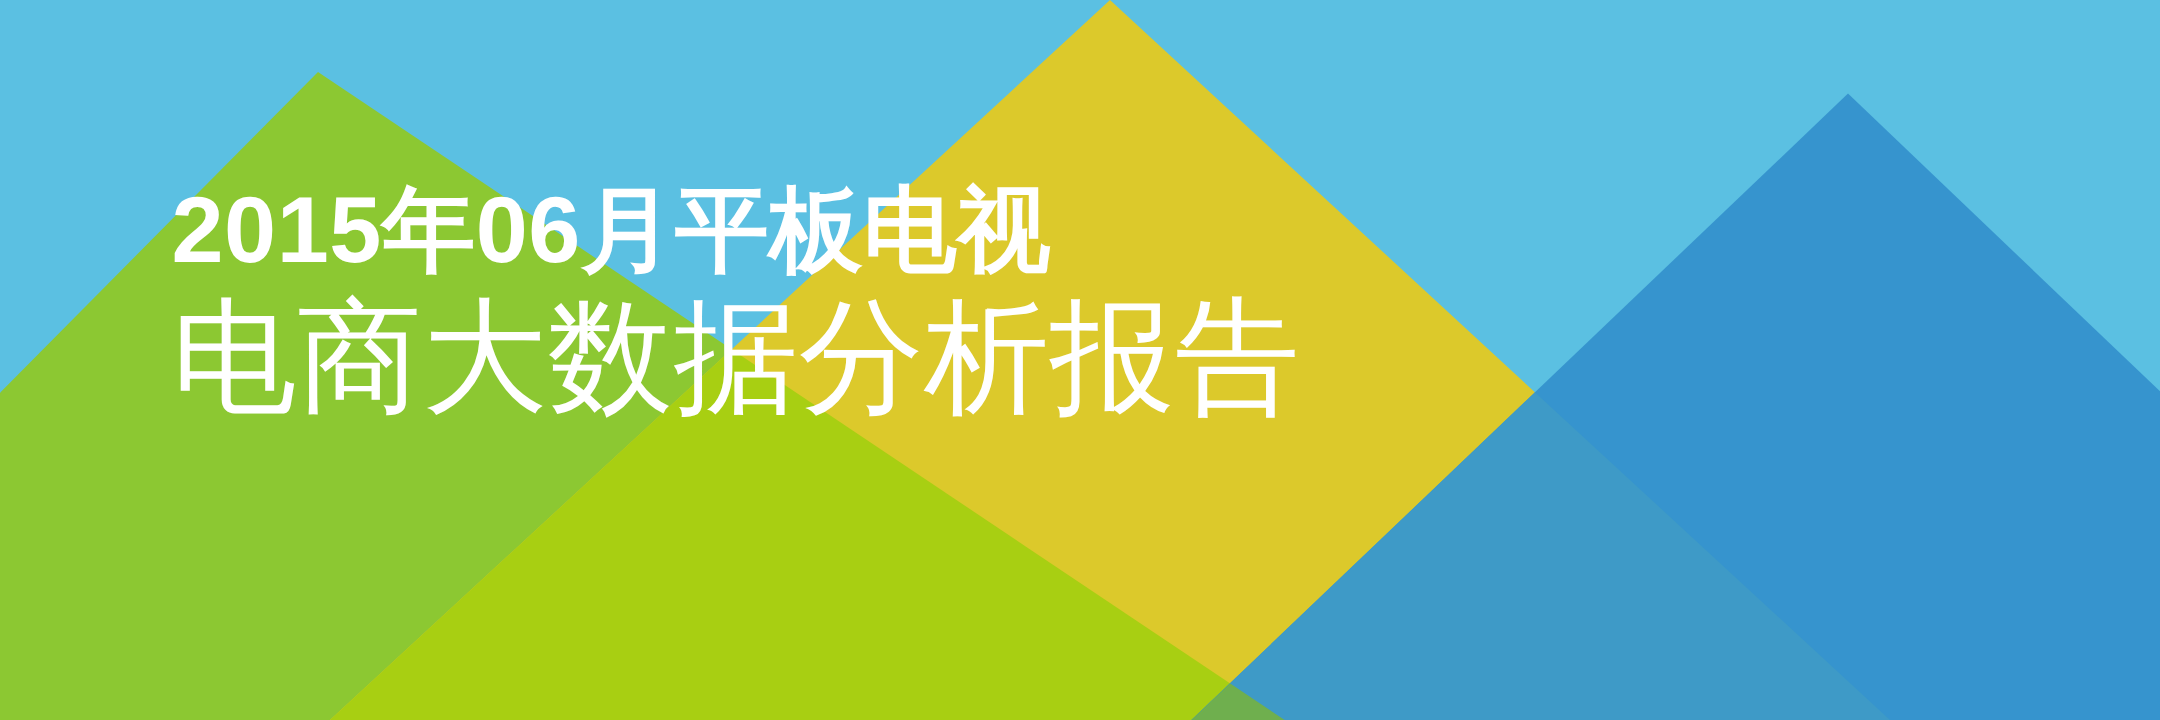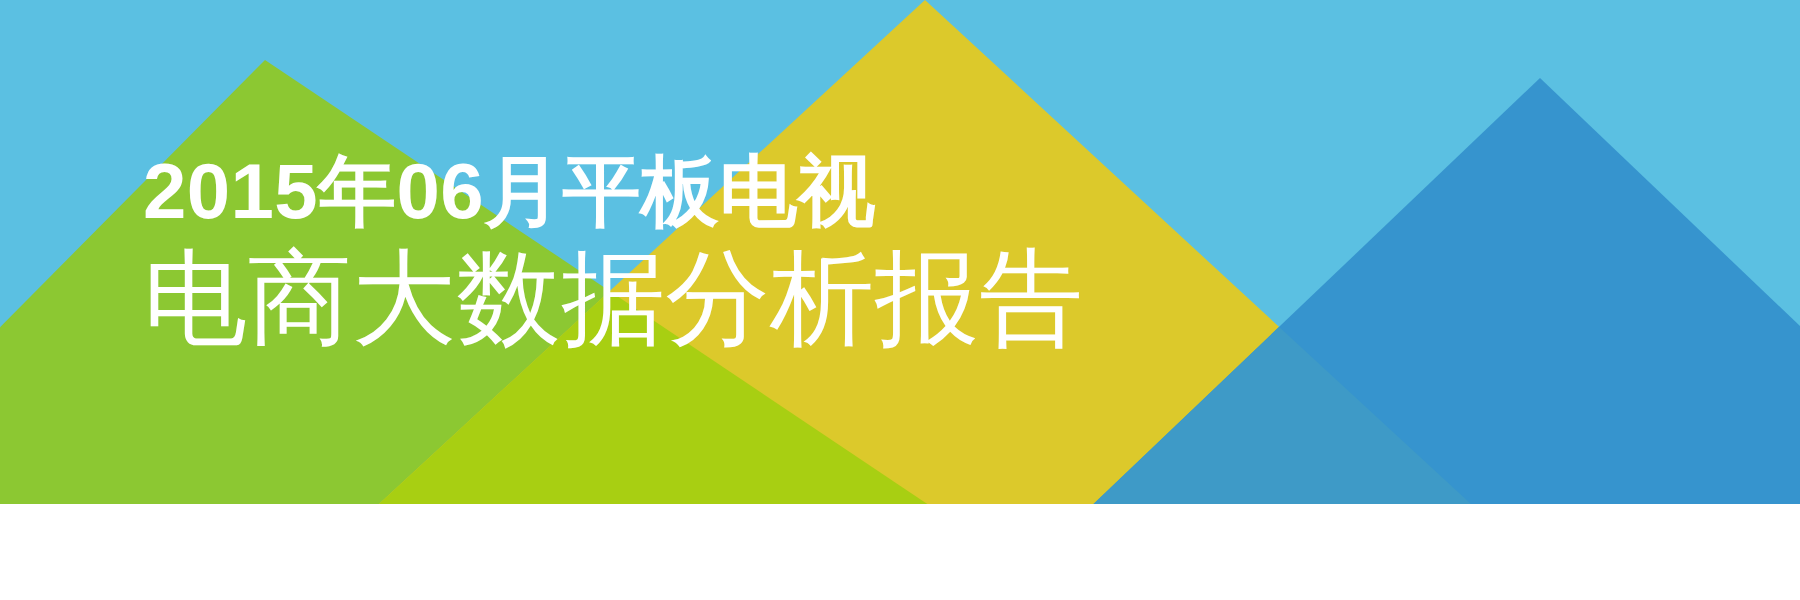--- a/index.html
+++ b/index.html
@@ -4,21 +4,21 @@
 <title>Banner</title>
 <style>
   html, body {
     margin: 0;
     padding: 0;
     background: #ffffff;
   }
   #banner {
     position: relative;
     width: 1800px;
-    height: 504px;
+    height: 600px;
     overflow: hidden;
     background: #5BC0E2;
     font-family: "Liberation Sans", "DejaVu Sans", sans-serif;
     -webkit-font-smoothing: antialiased;
   }
   #bg-art {
     position: absolute;
     left: 0;
     top: 0;
     width: 1800px;

